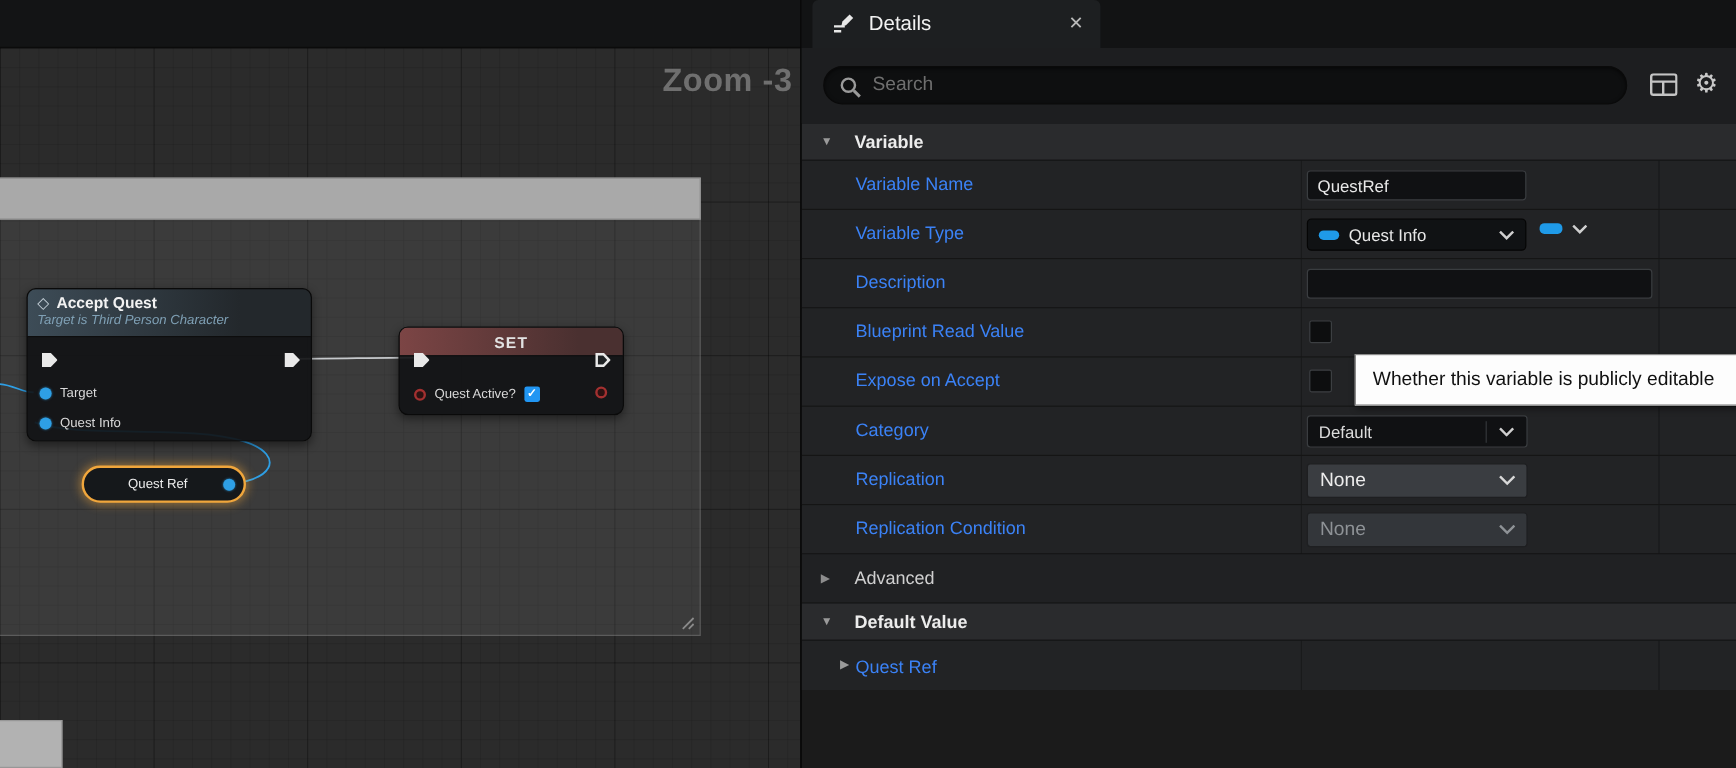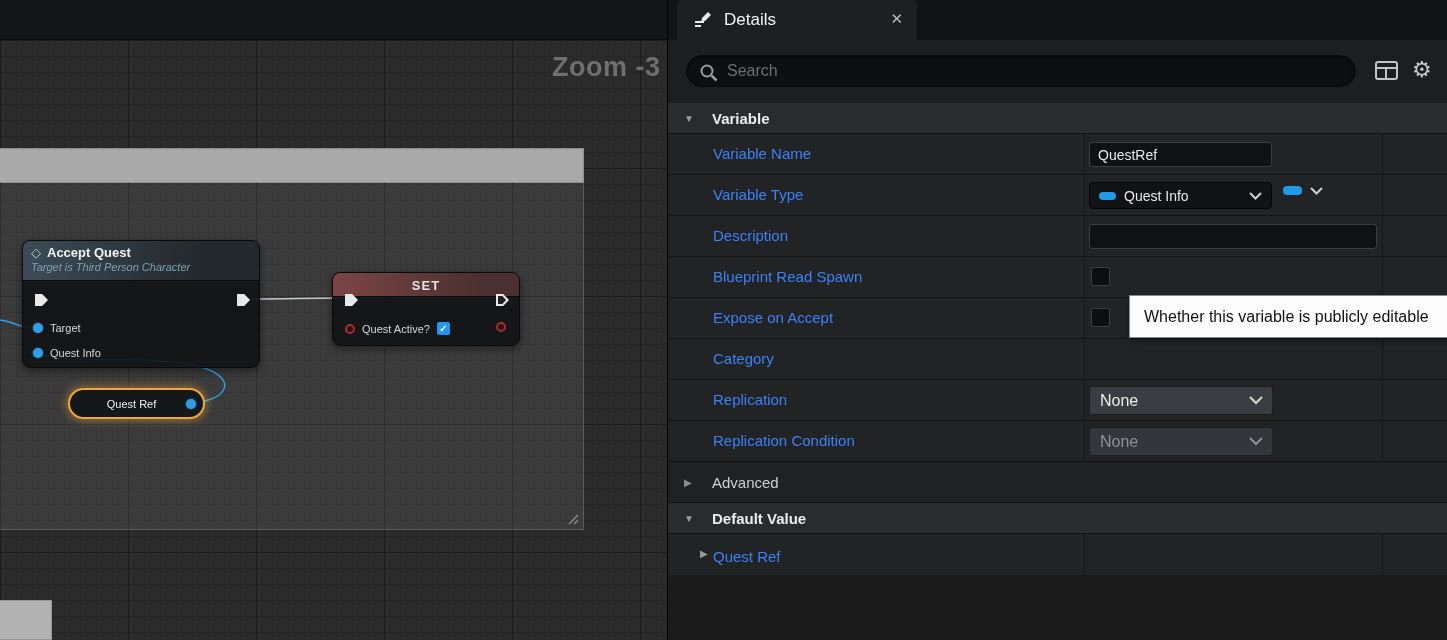--- a/index.html
+++ b/index.html
@@ -258,32 +258,40 @@
         </div>
       </div>
 
       <div class="prow">
         <span class="plabel">Description</span>
         <input class="txt-input w-desc" value="" style="">
       </div>
 
 
       <div class="prow">
-        <span class="plabel">Blueprint Read Spawn</span>
+        <span class="plabel">Blueprint Read Value</span>
         <div class="cb" data-checked="false"></div>
       </div>
 
       <div class="prow">
         <span class="plabel">Expose on Accept</span>
         <div class="cb" data-checked="false"></div>
       </div>
 
 
       <div class="prow">
         <span class="plabel">Category</span>
+        <div class="combo-cat">
+          <span class="combo-text">Default</span>
+          <span class="chev">
+            <svg width="13" height="8">
+                <polyline points="1,1 6.5,6.5 12,1" stroke="#cfcfcf" stroke-width="2" fill="none"></polyline>
+              </svg>
+          </span>
+        </div>
       </div>
 
       <div class="prow">
         <span class="plabel">Replication</span>
         <div class="dd">
           <span class="combo-text">None</span>
           <span class="chev">
             <svg width="14" height="9">
                 <polyline points="1,1 7,7 13,1" stroke="#d8d8d8" stroke-width="2" fill="none"></polyline>
               </svg>

